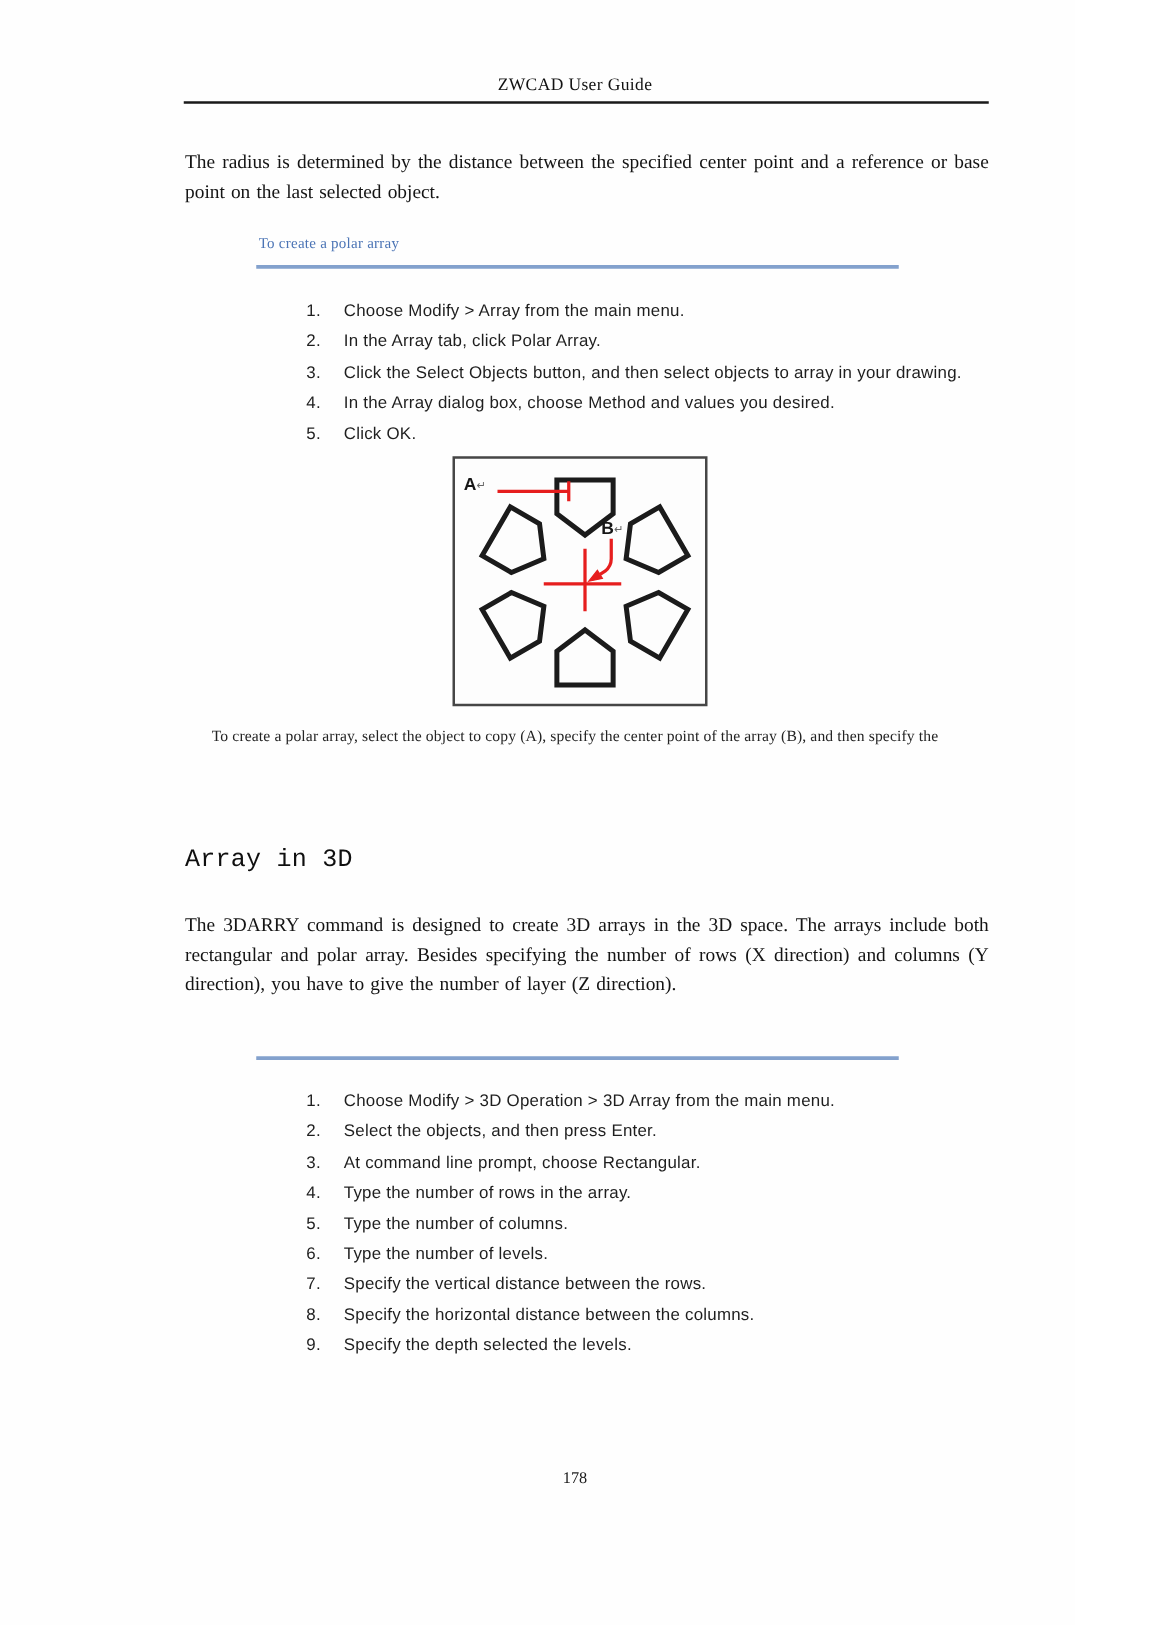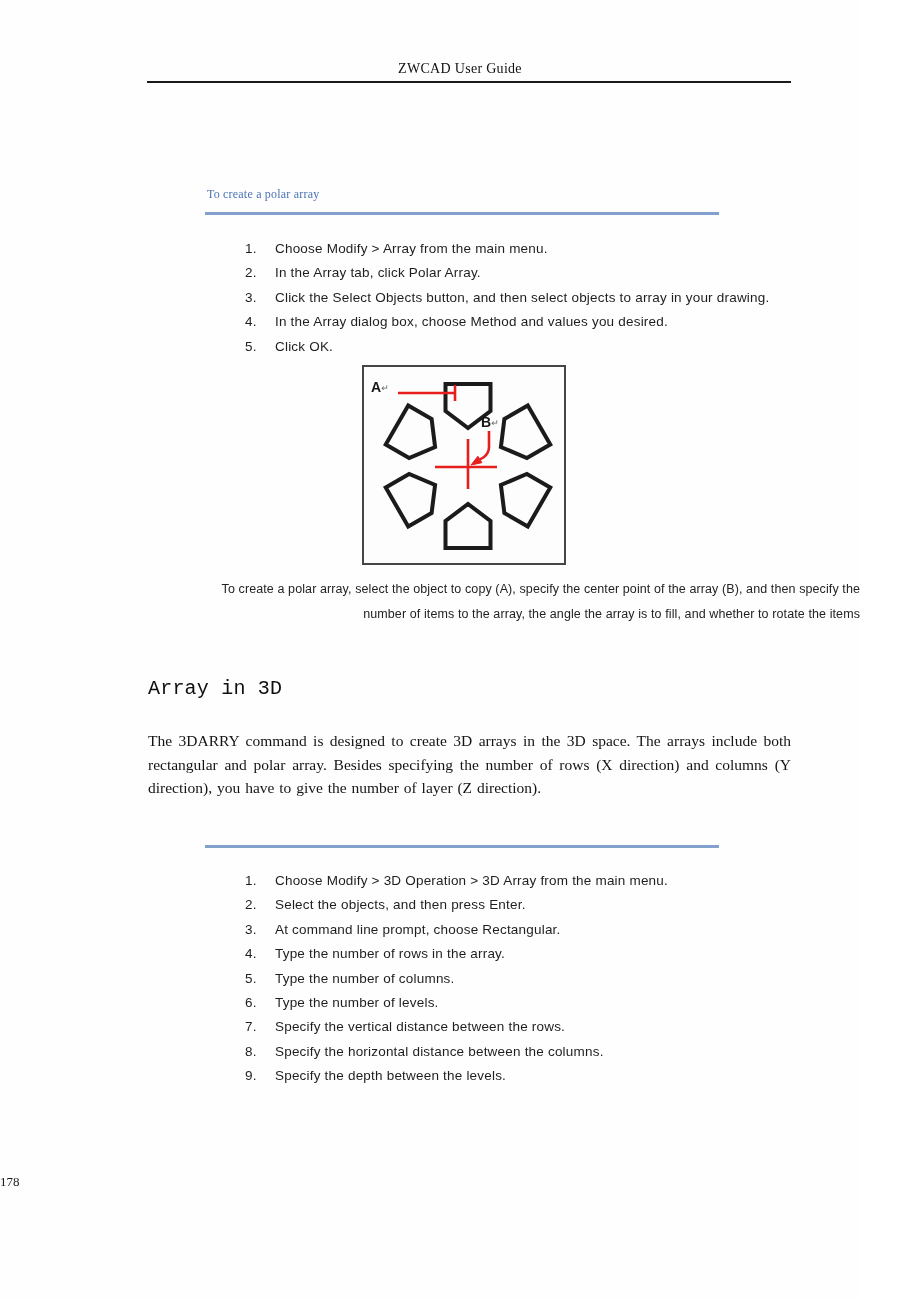--- a/index.html
+++ b/index.html
@@ -56,45 +56,46 @@
   }
   .fig-label {
     position:absolute; font-family:"Liberation Sans", sans-serif;
     font-weight:bold; font-size:14px; color:#161616; line-height:14px;
   }
   .label-a { left:7px; top:13px; }
   .label-b { left:117px; top:48px; }
   .ret { font-weight:normal; font-size:9px; color:#666; vertical-align:1px; }
 
   .caption {
-    position:absolute; left:60px; top:577px; width:800px; text-align:right;
-    font-family:Liberation Sans, sans-serif; font-size:12.5px; color:#232323;
+    position:absolute; left:60px; top:577px; width:800px; text-align:center;
+    font-family:Liberation Serif, serif; font-size:12.5px; color:#232323;
     line-height:25px; letter-spacing:0.1px;
   }
 
   
   .section-heading {
     position:absolute; left:148px; top:677px; margin:0;
     font-family:Liberation Mono, monospace; font-size:20px; font-weight:400;
     color:#0f0f0f; letter-spacing:0.2px;
   }
 
   .footer-page {
-    position:absolute; left:0; top:1174px; width:920px; 
+    position:absolute; left:0; top:1174px; width:920px; text-align:center;
     font-size:13px; color:#1a1a1a;
   }
 </style>
 </head>
 <body>
 
 <div class="page">
 
   <div class="header-title">ZWCAD User Guide</div>
   <div class="header-rule"></div>
 
+  <p class="body-para para1">The radius is determined by the distance between the specified center point and a reference or base point on the last selected object.</p>
 
   <div class="blue-heading bh1">To create a polar array</div>
   <div class="blue-rule brule1"></div>
 
   <ol class="steps list1">
     <li><span>Choose Modify &gt; Array from the main menu.</span></li>
     <li><span>In the Array tab, click Polar Array.</span></li>
     <li><span>Click the Select Objects button, and then select objects to array in your drawing.</span></li>
     <li><span>In the Array dialog box, choose Method and values you desired.</span></li>
     <li><span>Click OK.</span></li>
@@ -131,36 +132,35 @@
         <path d="M125,64 V80 Q125,86 120,90 L116,92.5"></path>
       </g>
       <polygon points="107,98 117.9,95.7 113.9,89.3" fill="#e61e1e" stroke="#e61e1e" stroke-width="1"></polygon>
     </svg>
     <span class="fig-label label-a"><span>A</span><span class="ret">↵</span></span>
     <span class="fig-label label-b"><span>B</span><span class="ret">↵</span></span>
   </div>
 
   <div class="caption">
     <div>To create a polar array, select the object to copy (A), specify the center point of the array (B), and then specify the</div>
-    <div>number of items to the array, the angle the array is to fill, and whether to rotate the items</div>
   </div>
 
   <h2 class="section-heading">Array in 3D</h2>
 
   <p class="body-para para2">The 3DARRY command is designed to create 3D arrays in the 3D space. The arrays include both rectangular and polar array. Besides specifying the number of rows (X direction) and columns (Y direction), you have to give the number of layer (Z direction).</p>
 
   <div class="blue-rule brule2"></div>
 
   <ol class="steps list2">
     <li><span>Choose Modify &gt; 3D Operation &gt; 3D Array from the main menu.</span></li>
     <li><span>Select the objects, and then press Enter.</span></li>
     <li><span>At command line prompt, choose Rectangular.</span></li>
     <li><span>Type the number of rows in the array.</span></li>
     <li><span>Type the number of columns.</span></li>
     <li><span>Type the number of levels.</span></li>
     <li><span>Specify the vertical distance between the rows.</span></li>
     <li><span>Specify the horizontal distance between the columns.</span></li>
-    <li><span>Specify the depth between the levels.</span></li>
+    <li><span>Specify the depth selected the levels.</span></li>
   </ol>
 
   <div class="footer-page">178</div>
 
 </div>
 
 </body></html>

